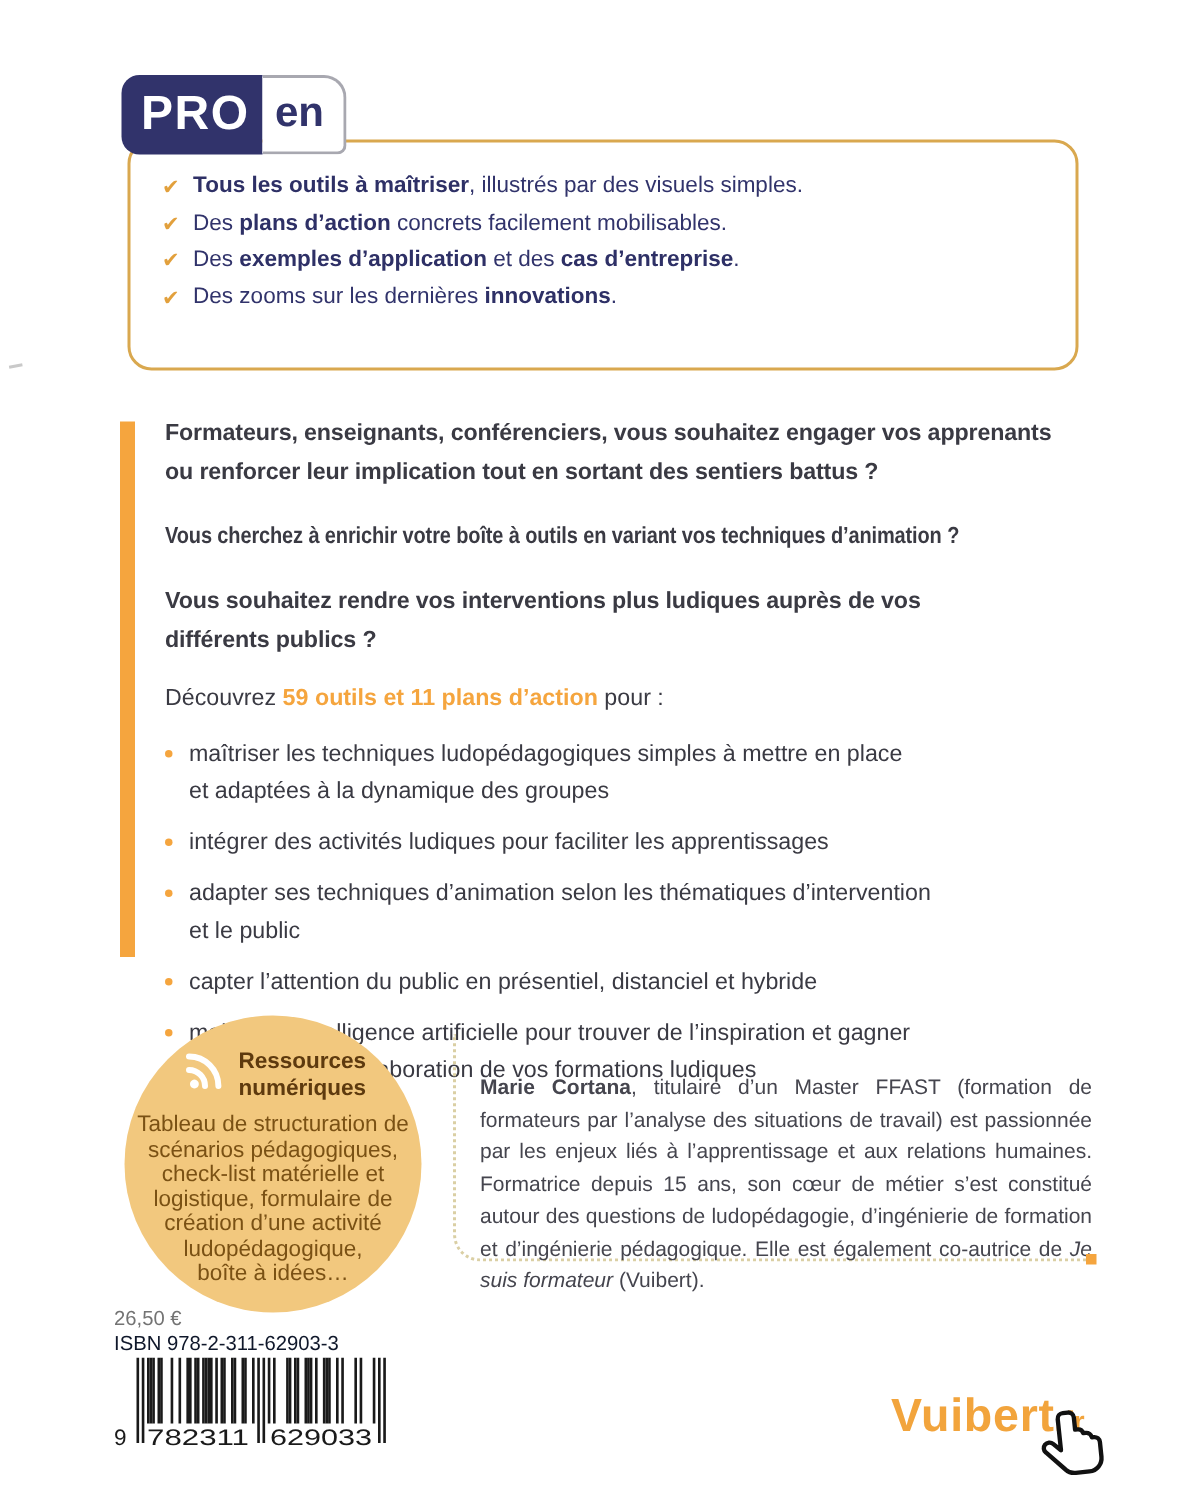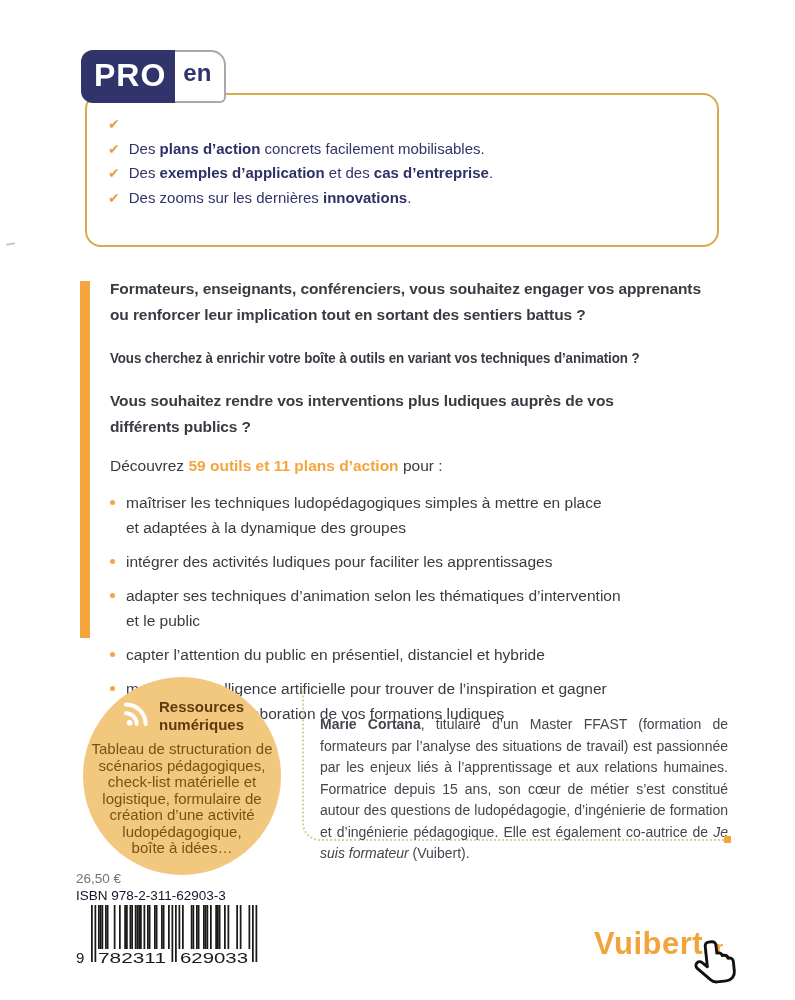--- a/index.html
+++ b/index.html
@@ -11,21 +11,21 @@
   #page{position:relative;width:795px;height:1000px;background:#fff;overflow:hidden;
         font-family:"Liberation Sans",sans-serif;}
   .b{font-weight:bold;}
   .i{font-style:italic;}
   .orange{color:var(--accent);font-weight:bold;}
 
   
   .logo{position:absolute;left:81px;top:50px;display:flex;z-index:2;}
   .logo-pro{background:var(--navy);color:#fff;font-size:32px;font-weight:bold;
             padding:7px 9px 9px 13px;border-radius:12px 0 0 12px;letter-spacing:1px;}
-  .logo-en{background:#fff;color:var(--navy);font-size:24px;font-weight:bold;
+  .logo-en{background:#fff;color:var(--navy);font-size:28px;font-weight:bold;
            padding:7px 13px 9px 8px;border:2px solid #A8A8B0;border-left:none;
            border-radius:0 15px 6px 0;}
 
   
   .promo-box{position:absolute;left:85px;top:93px;width:634px;height:154px;box-sizing:border-box;
              border:2px solid var(--gold);border-radius:16px;background:#fff;padding:17px 18px 0 21px;z-index:1;}
   .promo-intro{font-size:15px;color:var(--navy);margin:0 0 9px 0;}
   .promo-checklist{list-style:none;margin:0;padding:0;}
   .promo-checklist li{display:flex;gap:9px;font-size:15px;color:var(--navy);line-height:24.5px;}
   .check-icon{color:var(--check);font-size:14px;flex:none;}
@@ -76,20 +76,21 @@
 
   <div class="logo">
     <span class="logo-pro">PRO</span>
     <span class="logo-en">en</span>
   </div>
 
   <div class="promo-box">
     <ul class="promo-checklist">
         <li>
           <span class="check-icon">✔</span>
+          <span><span class="b">Tous les outils à maîtriser</span><span>, illustrés par des visuels simples.</span></span>
         </li>
         <li>
           <span class="check-icon">✔</span>
           <span><span>Des </span><span class="b">plans d’action</span><span> concrets facilement mobilisables.</span></span>
         </li>
         <li>
           <span class="check-icon">✔</span>
           <span><span>Des </span><span class="b">exemples d’application</span><span> et des </span><span class="b">cas d’entreprise</span><span>.</span></span>
         </li>
         <li>

